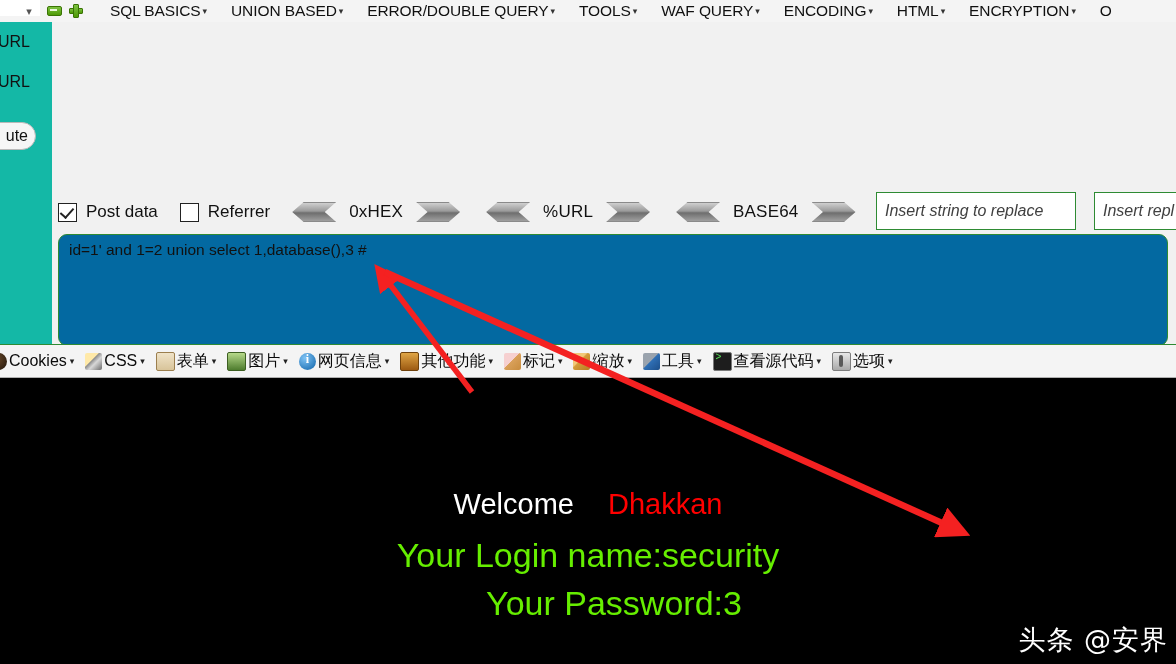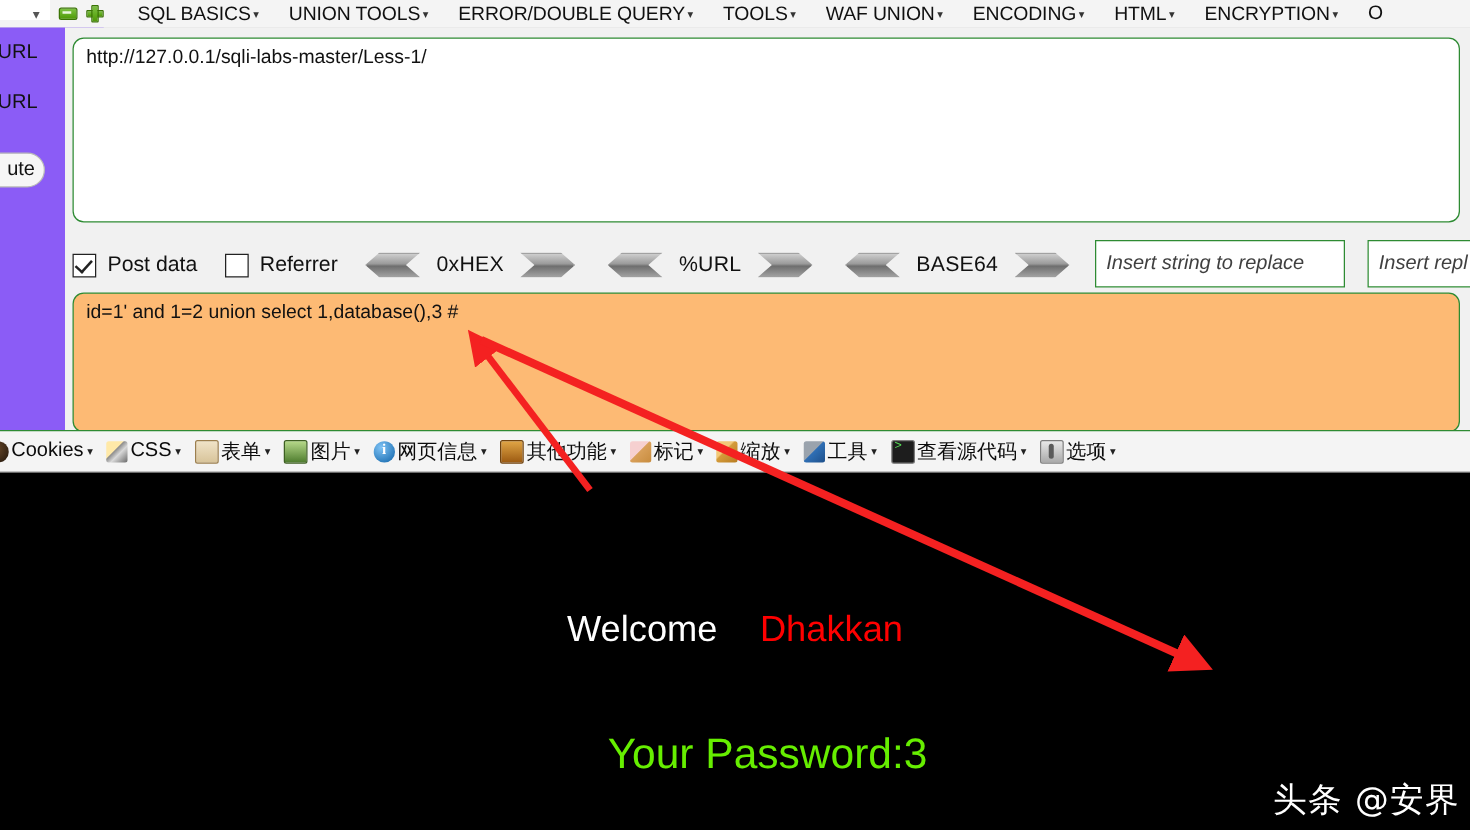--- a/index.html
+++ b/index.html
@@ -80,21 +80,21 @@
     font-size: 9px;
     color: #333;
     margin-left: 2px;
     vertical-align: 2px;
   }
 
   
   .leftrail {
     position: absolute; left: 0; top: 22px;
     width: 52px; height: 334px;
-    background: #8b5cf6;
+    background: #14b8a6;
     padding-left: 31px;
   }
   .rail-label {
     position: absolute;
     font-size: 16px;
     color: #111;
     white-space: nowrap;
   }
   .rail-btn {
     position: absolute;
@@ -201,21 +201,21 @@
     display: flex; align-items: center;
     overflow: hidden;
     white-space: nowrap;
   }
   #repl1 { left: 818px; width: 200px; }
   #repl2 { left: 1036px; width: 200px; }
 
   .databox {
     position: absolute; left: 6px; top: 212px;
     width: 1110px; height: 112px;
-    background: #fdba74;
+    background: #0369a1;
     border: 1.5px solid #2e8b33;
     border-radius: 9px;
     box-sizing: border-box;
   }
   .databox .txt {
     position: absolute; left: 10px; top: 6px;
     font-size: 15.5px; color: #111;
     white-space: nowrap;
   }
 
@@ -314,41 +314,38 @@
     <div class="topbar-whitepatch"></div>
     <div class="tb-chevron">▾</div>
     <div class="tb-icon-btn">
         <div class="minus-badge"></div>
       </div>
     <div class="tb-icon-btn">
         <div class="plus-badge"></div>
       </div>
 
     <div class="menu-item"><span>SQL BASICS</span><span class="caret">▾</span></div>
-    <div class="menu-item"><span>UNION TOOLS</span><span class="caret">▾</span></div>
+    <div class="menu-item"><span>UNION BASED</span><span class="caret">▾</span></div>
     <div class="menu-item"><span>ERROR/DOUBLE QUERY</span><span class="caret">▾</span></div>
     <div class="menu-item"><span>TOOLS</span><span class="caret">▾</span></div>
-    <div class="menu-item"><span>WAF UNION</span><span class="caret">▾</span></div>
+    <div class="menu-item"><span>WAF QUERY</span><span class="caret">▾</span></div>
     <div class="menu-item"><span>ENCODING</span><span class="caret">▾</span></div>
     <div class="menu-item"><span>HTML</span><span class="caret">▾</span></div>
     <div class="menu-item"><span>ENCRYPTION</span><span class="caret">▾</span></div>
     <div class="menu-item"><span>O</span></div>
   </div>
 
   <div class="leftrail">
     <div class="rail-label" style="left:-2px; top:11px;">URL</div>
     <div class="rail-label" style="left:-2px; top:51px;">URL</div>
     <div class="rail-btn">ute</div>
   </div>
 
   <div class="mainpanel">
 
-    <div class="urlbox">
-      <div class="txt">http://127.0.0.1/sqli-labs-master/Less-1/</div>
-    </div>
 
     <div class="optionrow">
       <div class="chk-wrap">
         <div class="chk checked"></div>
         <div class="chk-label">Post data</div>
       </div>
 
       <div class="chk-wrap">
         <div class="chk"></div>
         <div class="chk-label">Referrer</div>
@@ -448,20 +445,21 @@
         <span class="dev-ico ico-opt"></span>
         <span>选项</span>
         <span class="dev-caret">▾</span>
       </div>
   </div>
 
   <div class="blackpanel">
     <div class="res-line1">
       <span class="welcome">Welcome</span><span class="dhakkan">Dhakkan</span>
     </div>
+    <div class="res-line2">Your Login name:security</div>
     <div class="res-line3">Your Password:3</div>
     <div class="watermark">头条 @安界</div>
   </div>
 
   <svg class="arrows" viewBox="0 0 1176 664">
     <defs>
       <marker id="ah" markerWidth="5" markerHeight="5" refX="3.6" refY="2.5" orient="auto">
         <path d="M0,0 L5,2.5 L0,5 Z" fill="#f42121"></path>
       </marker>
     </defs>

